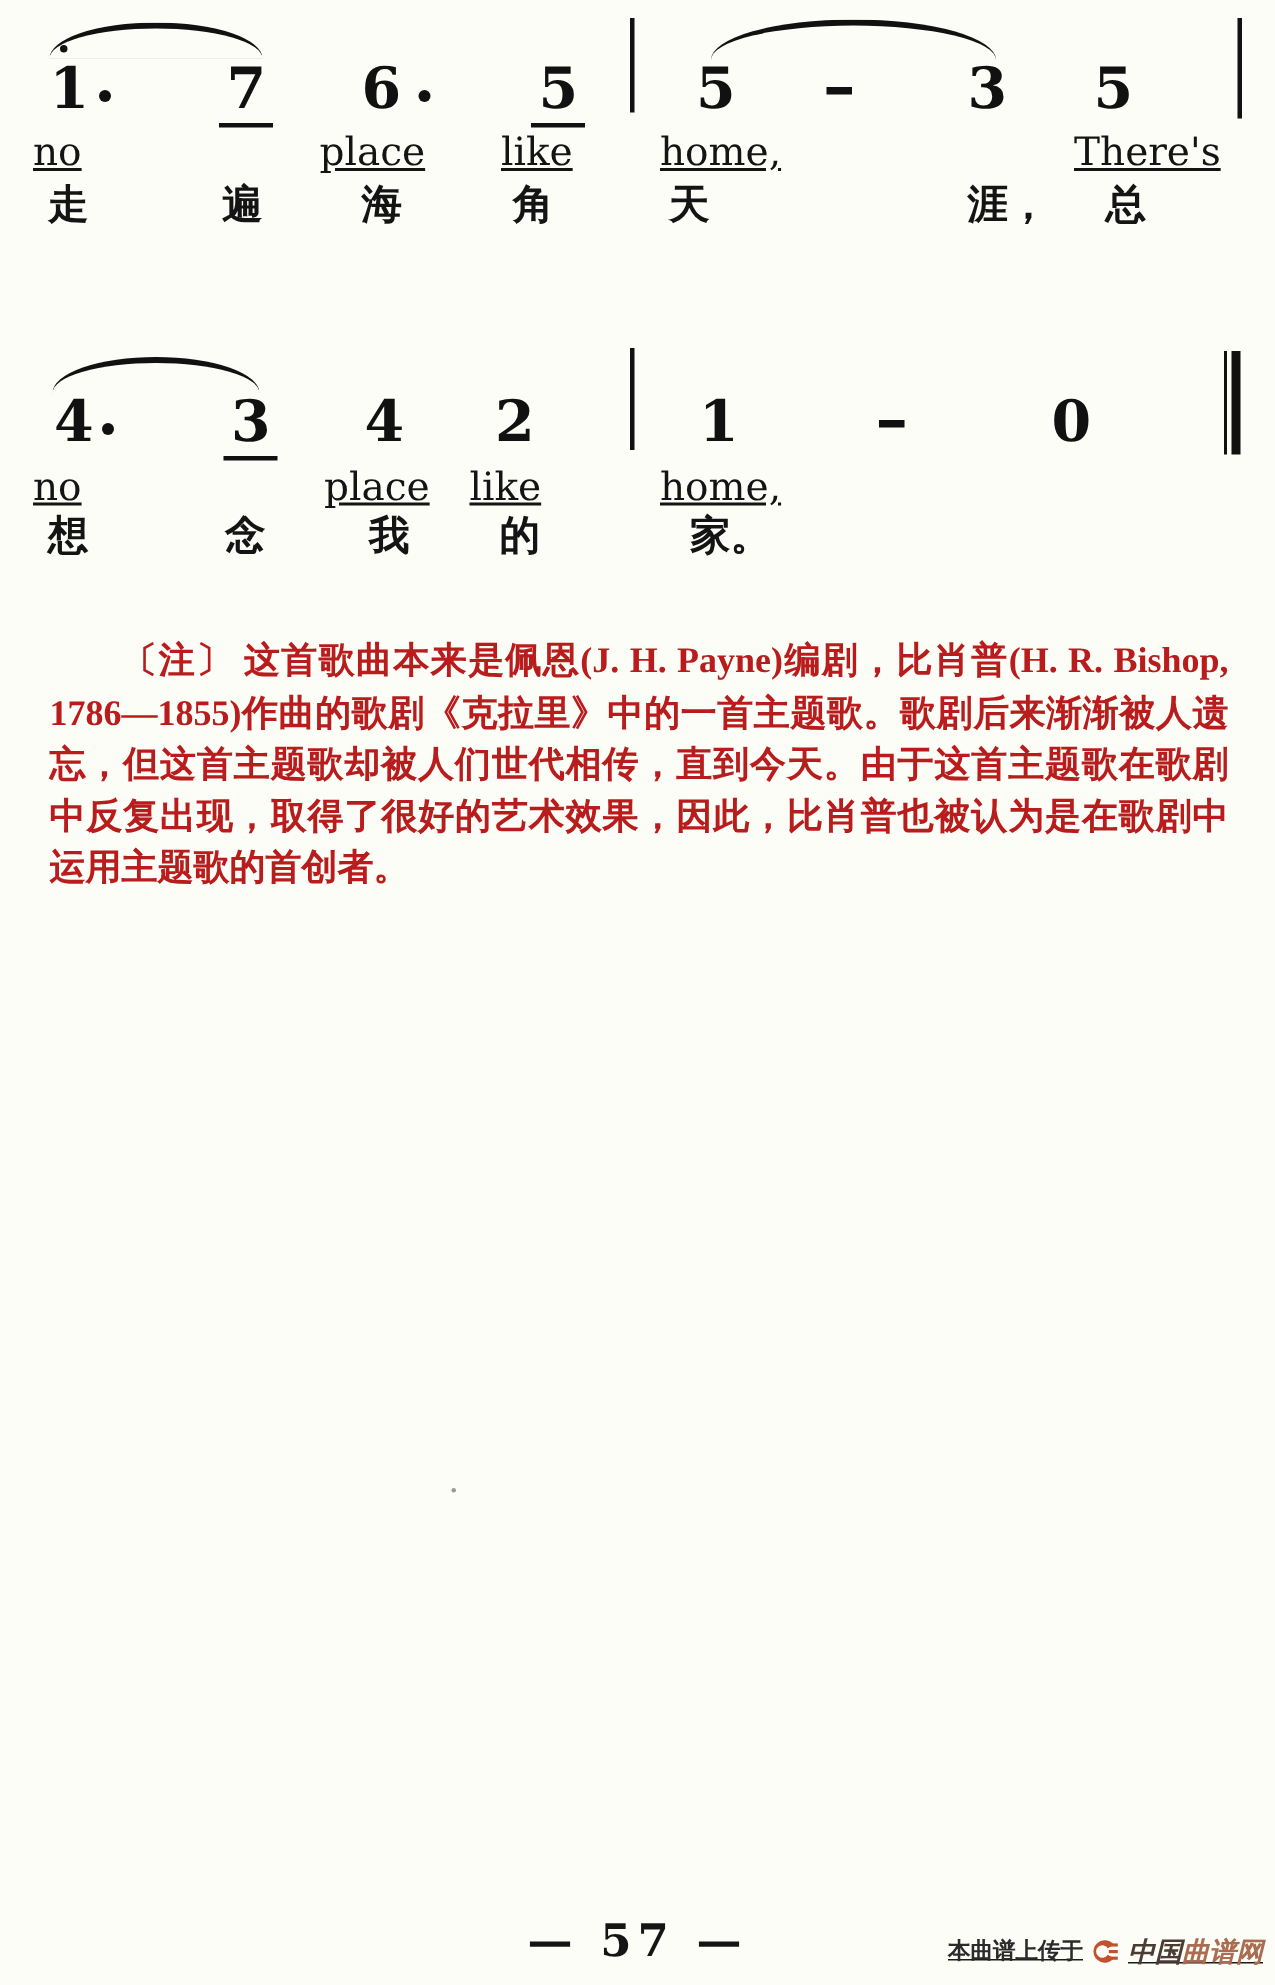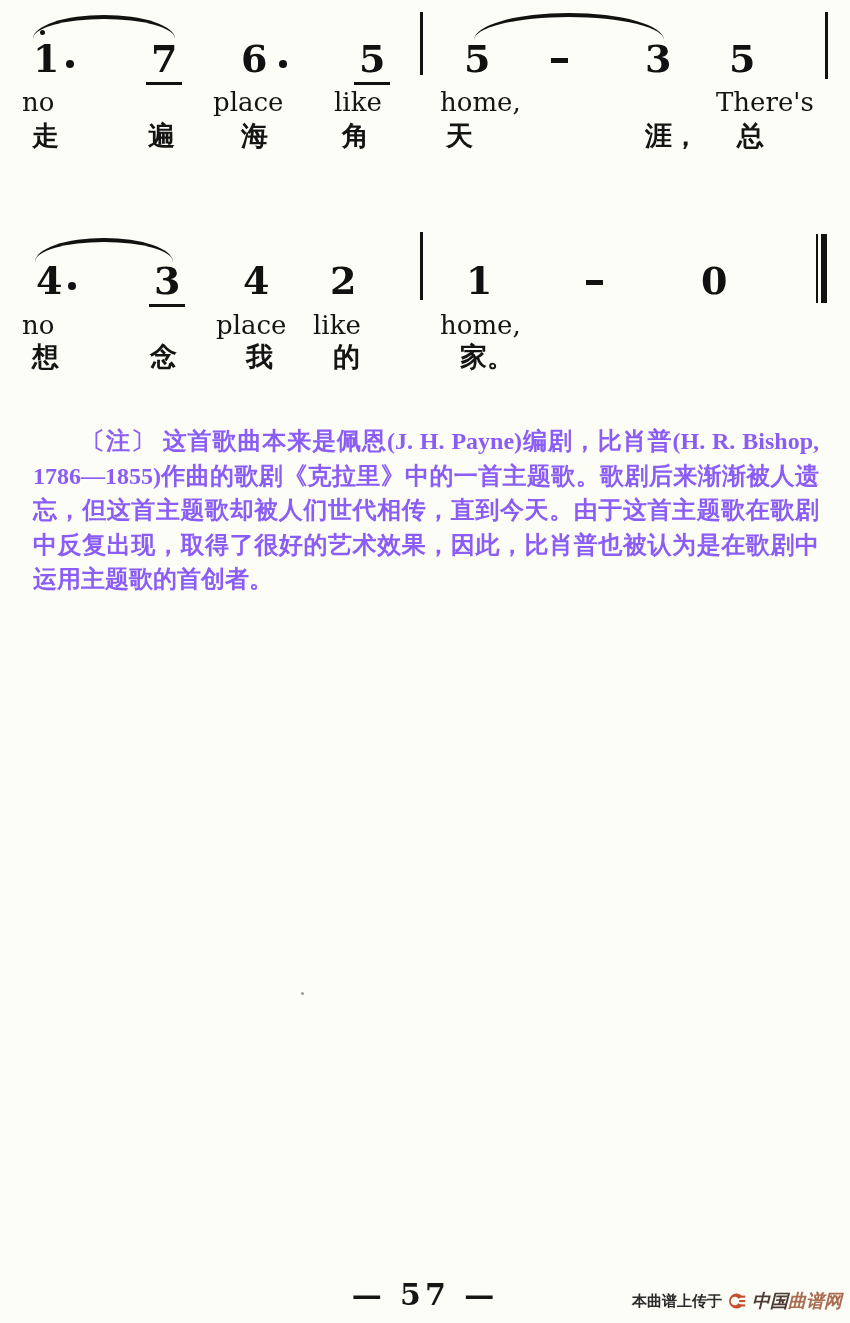--- a/index.html
+++ b/index.html
@@ -11,30 +11,30 @@
   .adot{position:absolute;width:8px;height:8px;border-radius:50%;background:#111;
         font-size:0;color:transparent;overflow:hidden;}
   .dashbar{position:absolute;width:17px;height:5px;background:#111;
         font-size:0;color:transparent;overflow:hidden;}
   .odot{position:absolute;width:5px;height:5px;border-radius:50%;background:#111;}
   .slur{position:absolute;border-top:4px solid #111;
         border-radius:50% 50% 0 0 / 100% 100% 0 0;}
   .bar{position:absolute;width:3px;background:#111;}
   .bar-thin{position:absolute;width:2px;background:#111;}
   .bar-thick{position:absolute;width:6px;background:#111;}
-  .lyr{position:absolute;font:400 26px/1.1 "DejaVu Serif",serif;color:#141414;}
+  .lyr{position:absolute;font:400 26px/1.1 "DejaVu Serif",serif;color:#141414;text-decoration:underline;}
   .zh{position:absolute;font:700 27px/1.1 "Liberation Serif","DejaVu Serif",serif;color:#141414;}
   
   .notes-block{position:absolute;top:424px;left:33px;width:786px;}
   .notes-block p{margin:0;text-indent:2em;text-align:justify;
-        font:700 24px/34.5px "Liberation Serif","DejaVu Serif",serif;color:#8b5cf6;}
+        font:700 24px/34.5px "Liberation Serif","DejaVu Serif",serif;color:#b91c1c;}
   
   .page-num{position:absolute;top:1280px;left:0;right:0;text-align:center;
         font:700 30px/1 "DejaVu Serif",serif;color:#151515;letter-spacing:4px;}
-  .wm{position:absolute;top:1291px;right:8px;display:flex;align-items:center;gap:5px;}
+  .wm{position:absolute;top:1291px;right:8px;display:flex;align-items:center;gap:5px;text-decoration:underline;}
   .wm-prefix{font:700 15px/1 "Liberation Serif","DejaVu Serif",serif;color:#2b2b2b;}
   .wm-site{font:700 italic 18px/1 "Liberation Serif","DejaVu Serif",serif;}
   .wm-site .p1{color:#4a3b33;}
   .wm-site .p2{color:#ab6c52;}
   .speck{position:absolute;width:3px;height:3px;border-radius:50%;background:#9a9a94;}
 </style>
 </head>
 <body>
 
 <div class="page">

